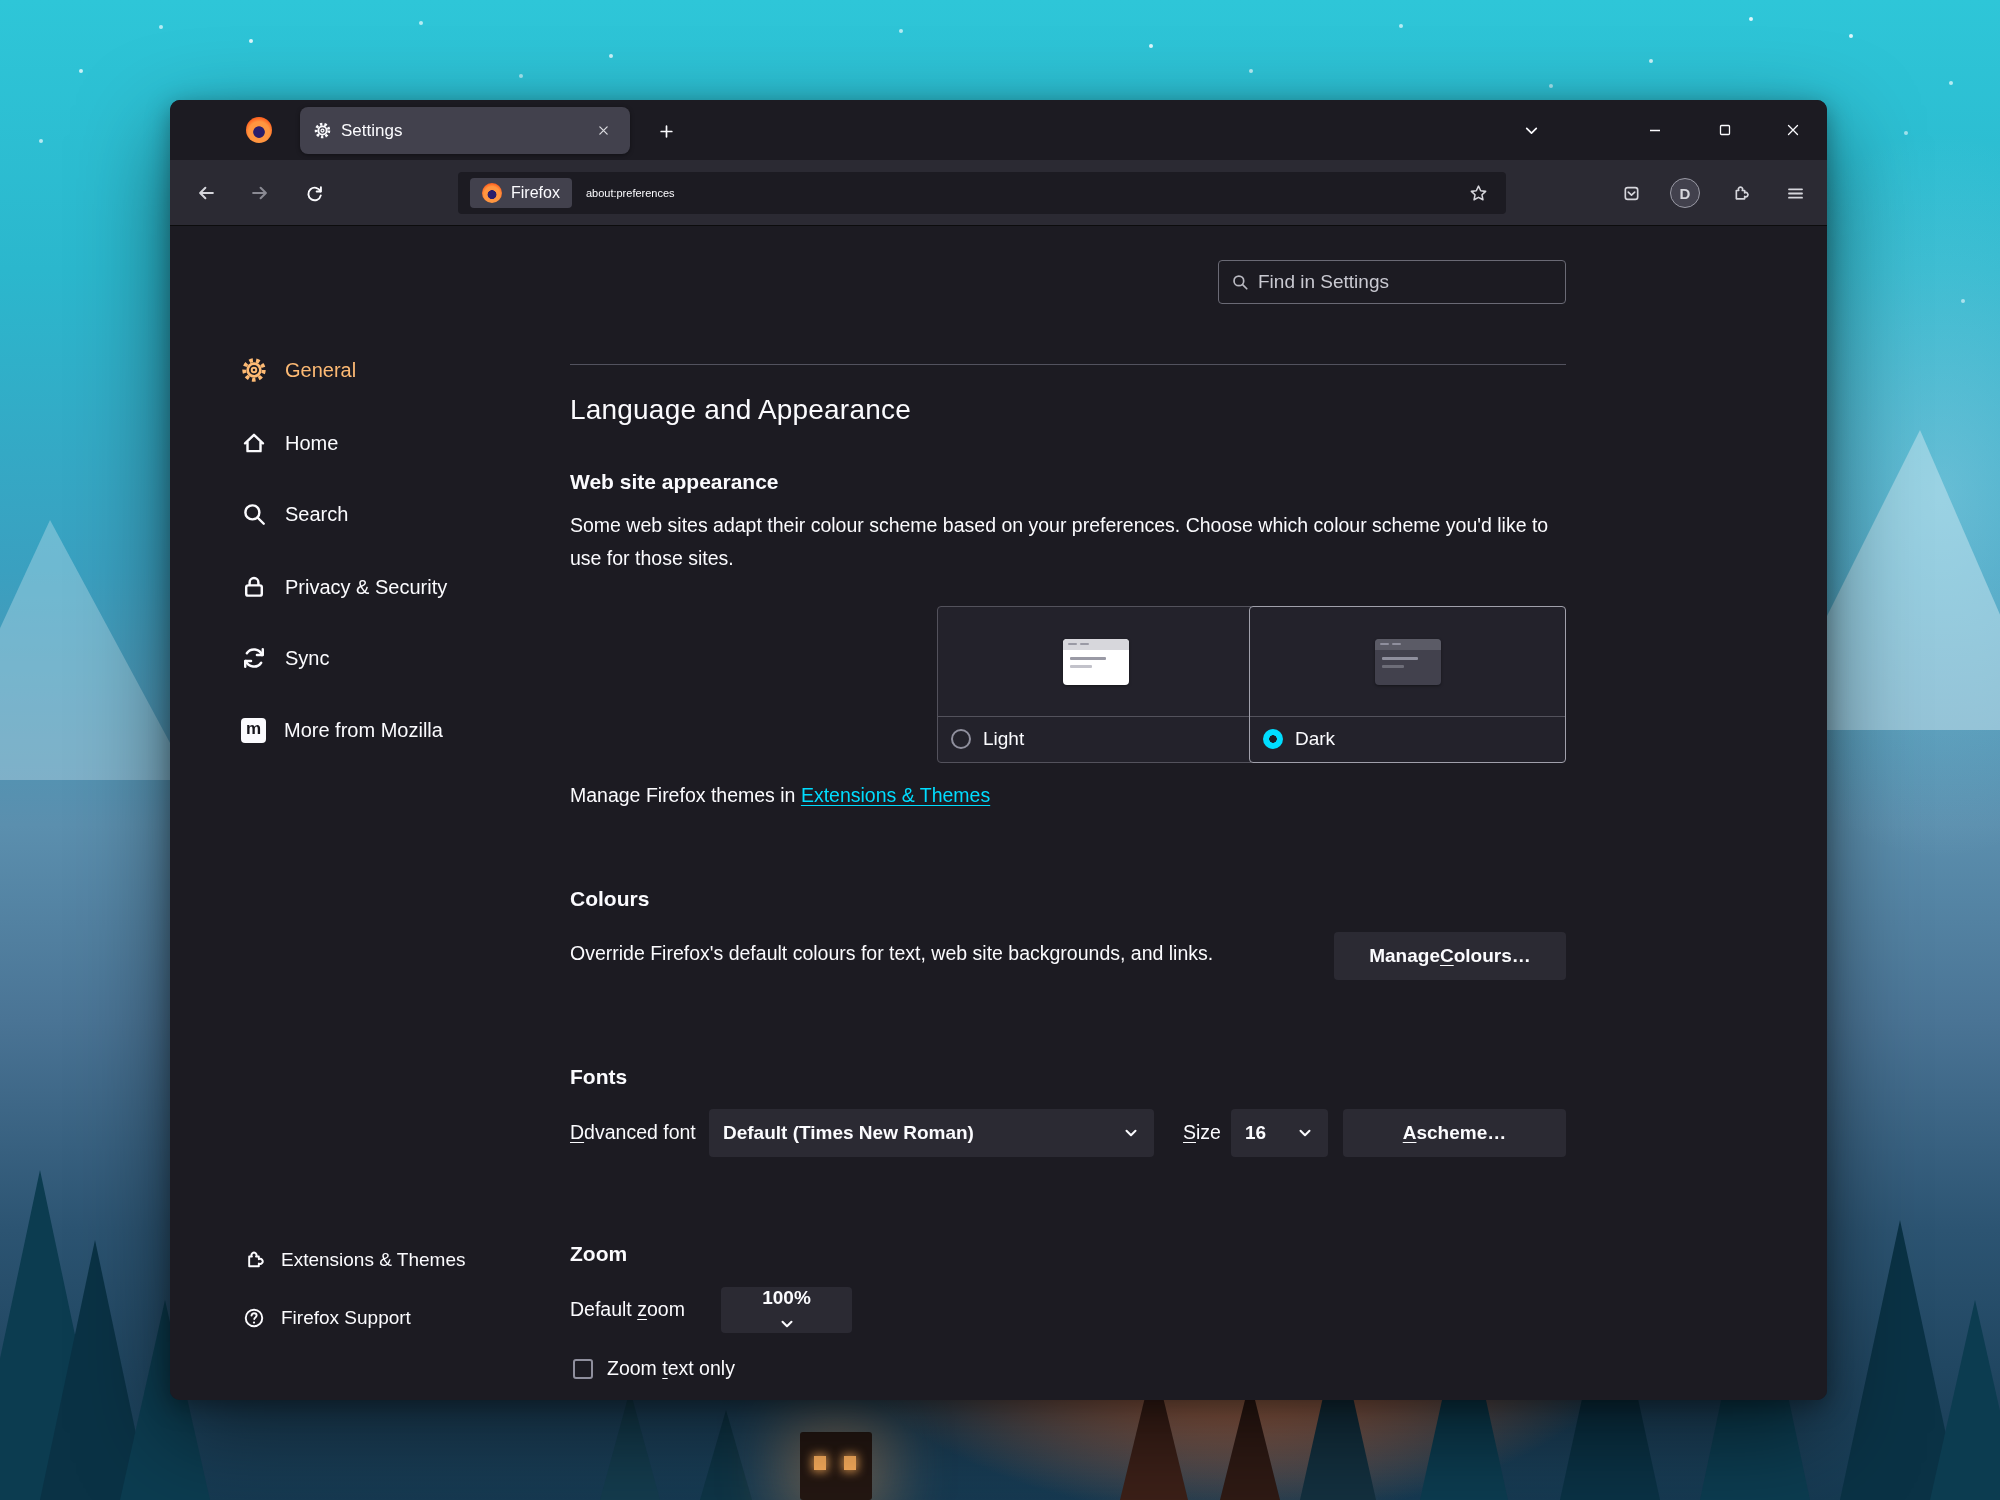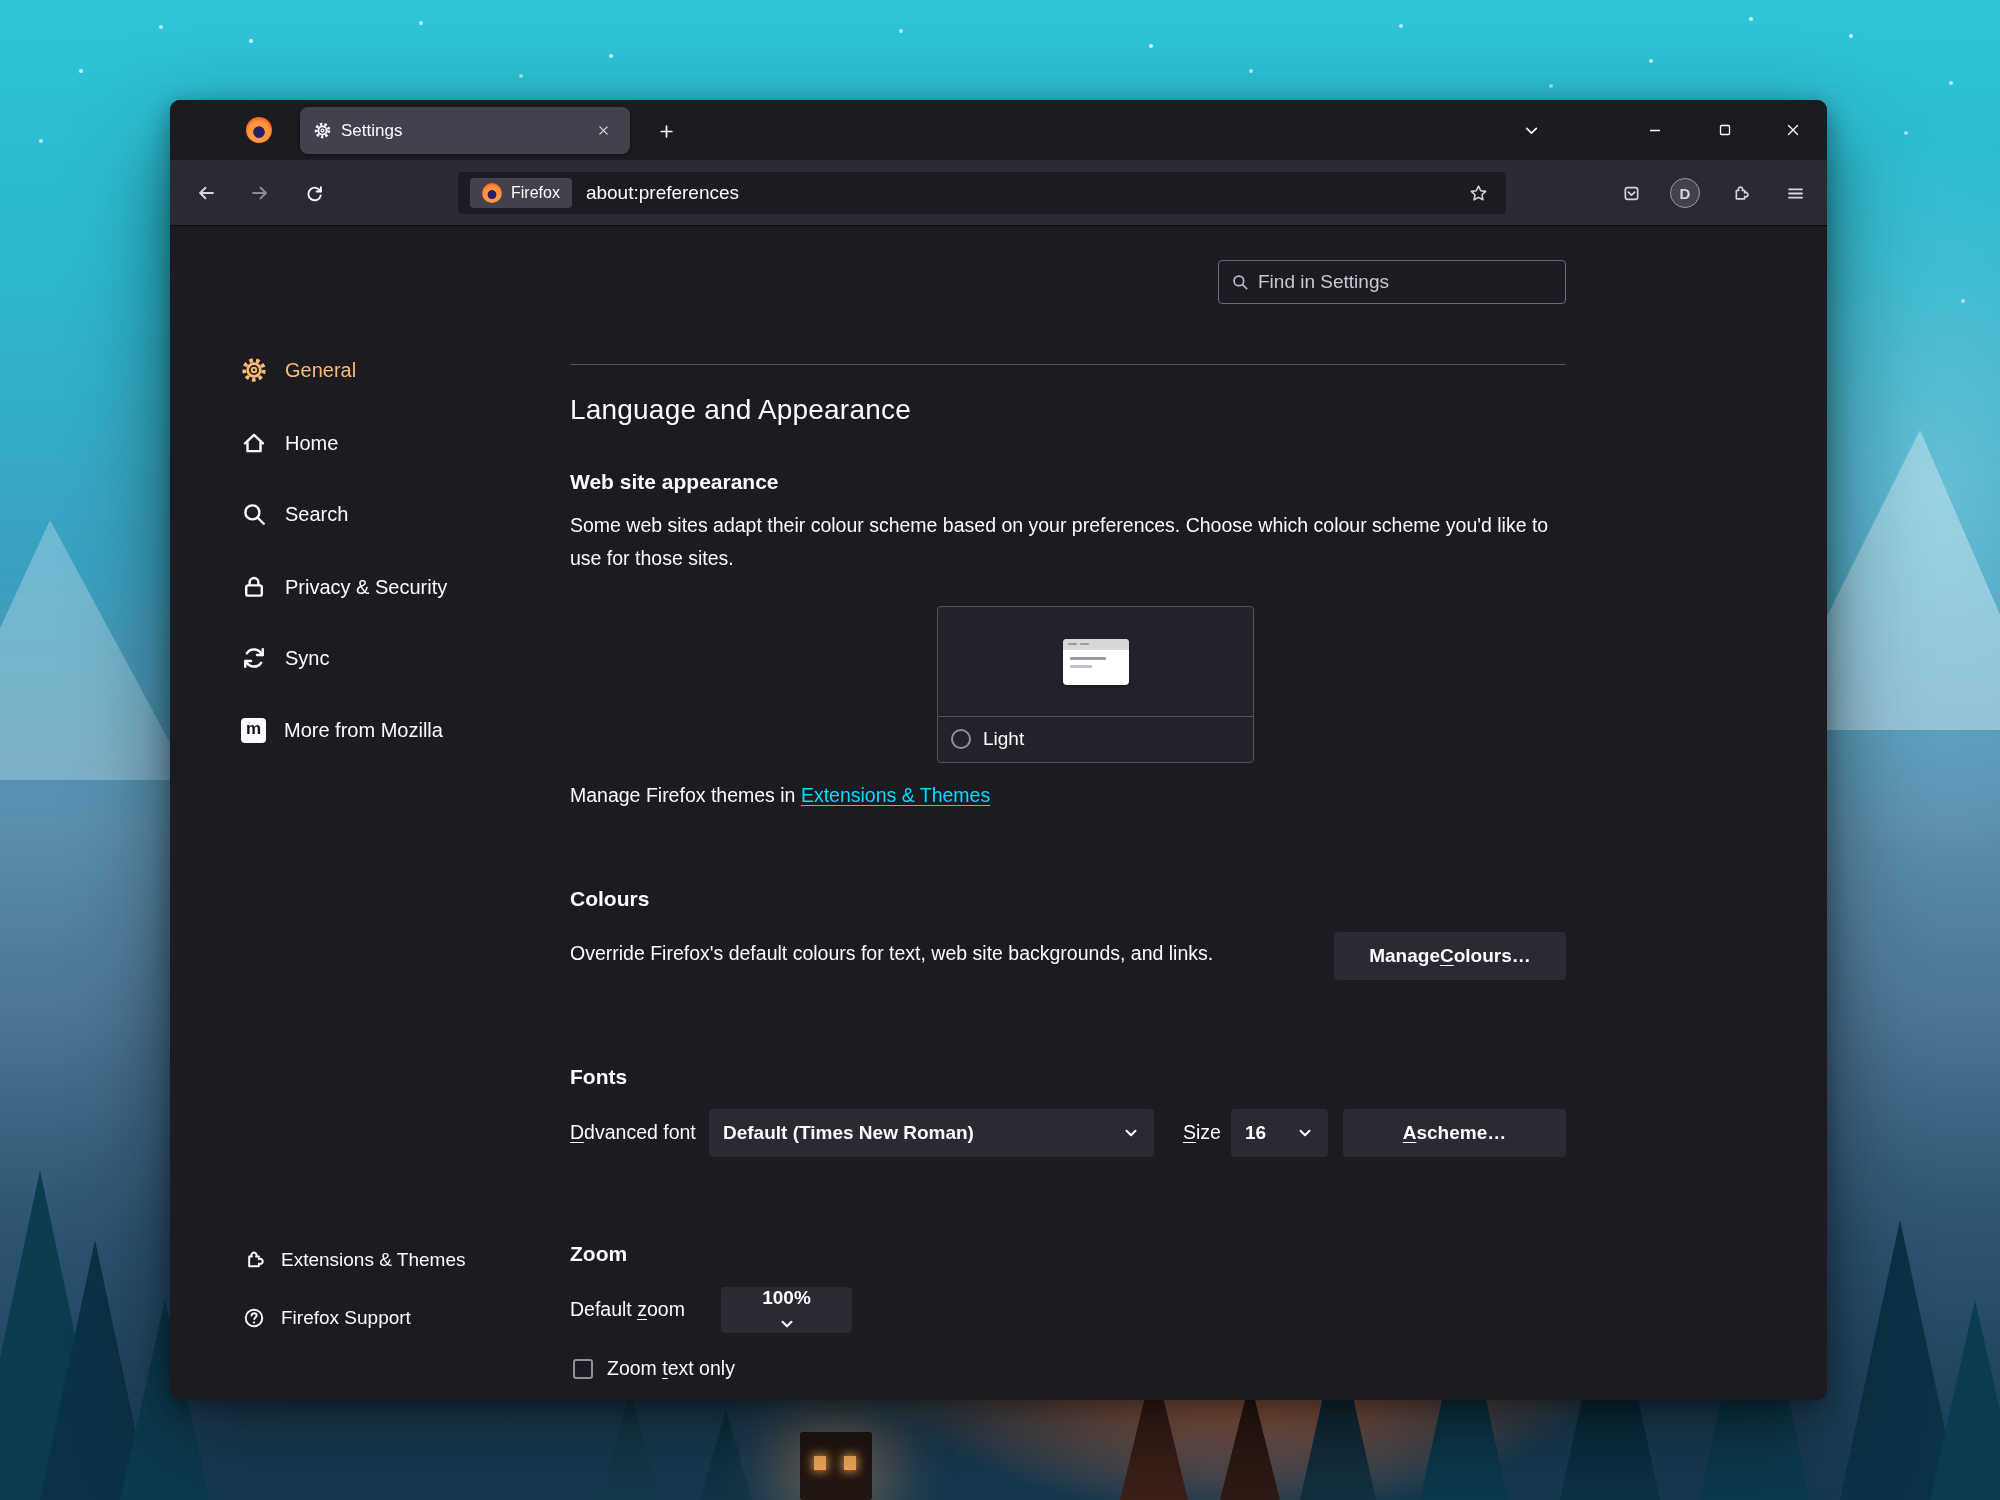--- a/index.html
+++ b/index.html
@@ -59,21 +59,21 @@
   .wc-list { left:1338px; } .wc-min { left:1462px; } .wc-max { left:1532px; } .wc-close { left:1600px; }
 
   .toolbar { position:relative; height:66px; background:#2b2a33; border-bottom:1px solid #0c0c0d; }
   .tb-btn { position:absolute; top:11px; width:44px; height:44px; border-radius:4px; display:flex; align-items:center; justify-content:center; color:#d6d6dc; }
   .b-back { left:14px; } .b-fwd { left:68px; color:#8a8a93; } .b-reload { left:122px; color:#fbfbfe; }
   .b-pocket { left:1439px; } .b-avatar { left:1493px; } .b-ext { left:1548px; } .b-ham { left:1603px; }
   .urlbar { position:absolute; left:288px; top:12px; width:1048px; height:42px; background:#1c1b22; border-radius:4px;
     display:flex; align-items:center; padding:0 12px; }
   .chip { display:flex; align-items:center; gap:9px; background:#42414d; border-radius:4px; height:30px; padding:0 12px; font-size:16px; }
   .chip-logo { width:20px; height:20px; }
-  .url-text { margin-left:14px; font-size:19px; color:#fbfbfe; }
+  .url-text { margin-left:14px; font-size:11px; color:#fbfbfe; }
   .star-btn { margin-left:auto; width:32px; height:32px; display:flex; align-items:center; justify-content:center; color:#d6d6dc; }
   .avatar { width:30px; height:30px; border-radius:50%; background:#42414d; border:1px solid #9a9aa5; display:flex; align-items:center; justify-content:center; font-size:15px; font-weight:700; }
 
   
   .content { position:relative; height:1174px; background:#1c1b22; }
   .find { position:absolute; left:1048px; top:34px; width:348px; height:44px; border:1px solid #6a6a75; border-radius:4px;
     display:flex; align-items:center; gap:9px; padding:0 12px; color:#b9b9c1; background:#1c1b22; }
   .find input { flex:1; border:none; outline:none; background:transparent; color:#fbfbfe; font-size:19px; font-family:inherit; }
   .find input::placeholder { color:#c9c9d1; }
 
@@ -348,20 +348,36 @@
             </div>
             <div class="l1"></div>
             <div class="l2"></div>
         </div>
       </div>
       <div class="card-row">
         <span class="radio"></span>
         <span>Light</span>
       </div>
     </div>
+    <div class="card c-2 sel">
+      <div class="card-preview">
+        <div class="mini dark">
+          <div class="bar">
+              <i></i>
+              <i></i>
+            </div>
+            <div class="l1"></div>
+            <div class="l2"></div>
+        </div>
+      </div>
+      <div class="card-row">
+        <span class="radio checked"></span>
+        <span>Dark</span>
+      </div>
+    </div>
 
     <div class="manage-line">
       <span>Manage Firefox themes in</span>
       <span class="link">Extensions &amp; Themes</span>
     </div>
 
     <div class="sec-h sh-colours">Colours</div>
     <div class="colours-desc">Override Firefox's default colours for text, web site backgrounds, and links.</div>
     <button class="btn btn-colours">
       <span>Manage </span>

